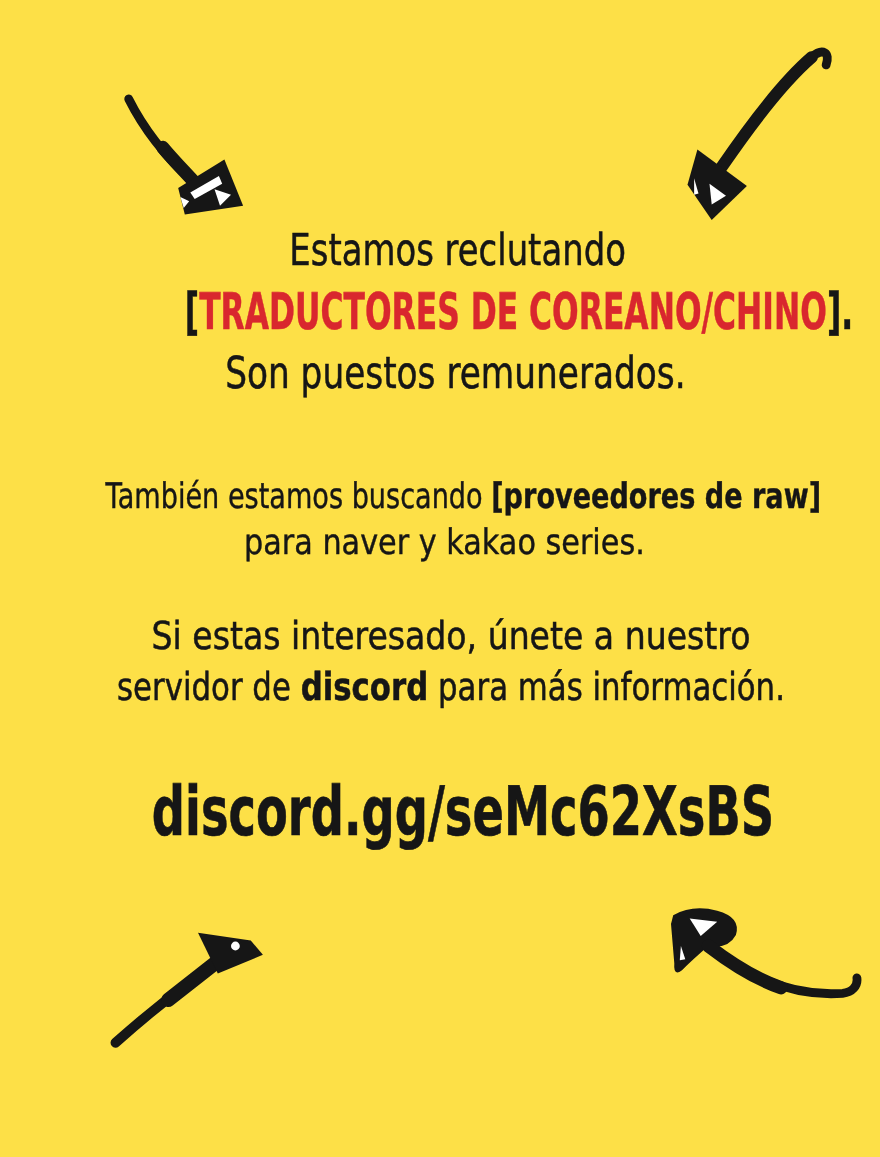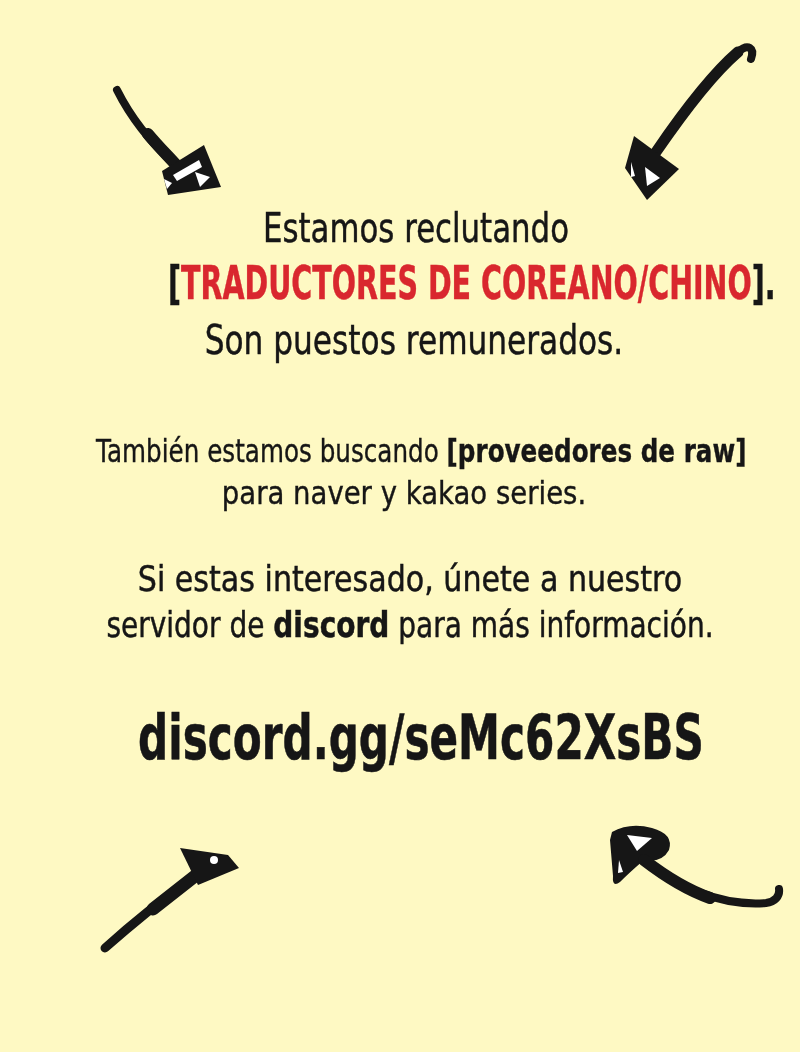--- a/index.html
+++ b/index.html
@@ -4,21 +4,21 @@
 <style>
   html, body {
     margin: 0;
     padding: 0;
     background: #ffffff;
   }
   #poster {
     position: relative;
     width: 800px;
     height: 1052px;
-    background: #fef9c3;
+    background: #fde047;
     overflow: hidden;
     font-family: "DejaVu Sans", "Liberation Sans", sans-serif;
     color: #161616;
   }
   .line {
     position: absolute;
     left: 0;
     width: 800px;
     text-align: center;
     white-space: nowrap;

